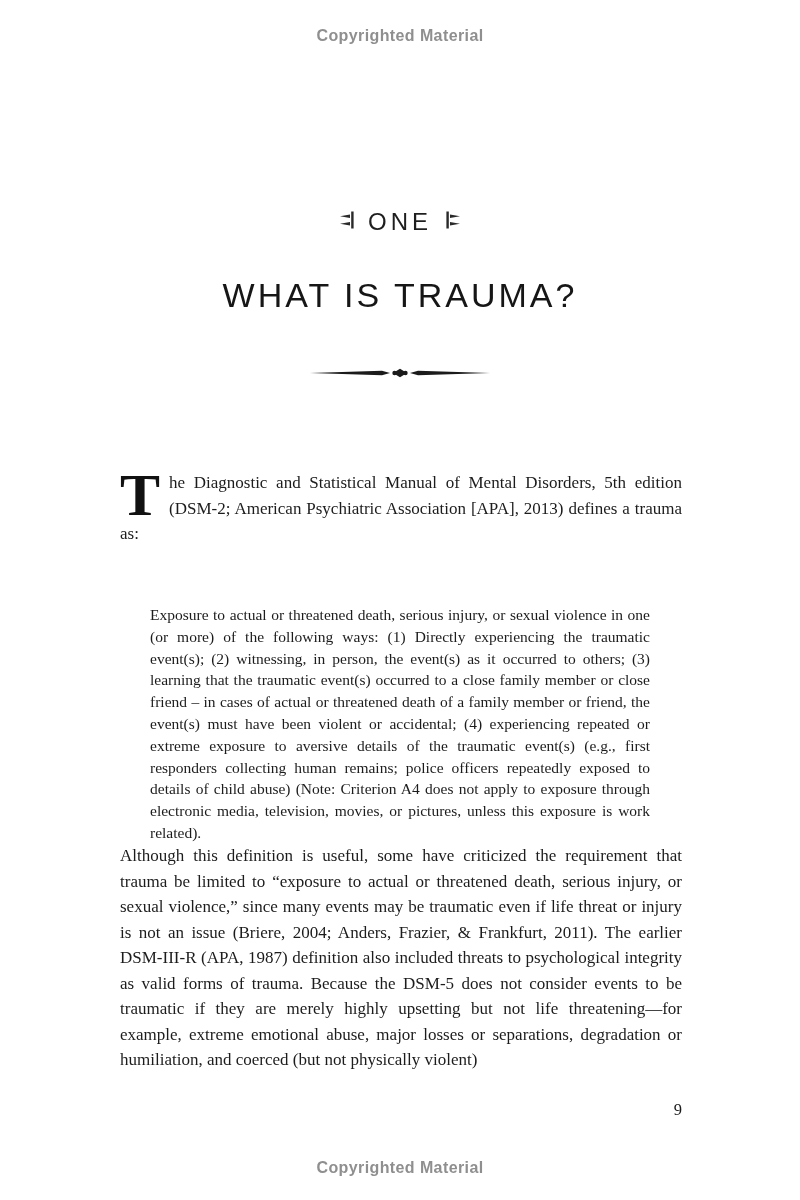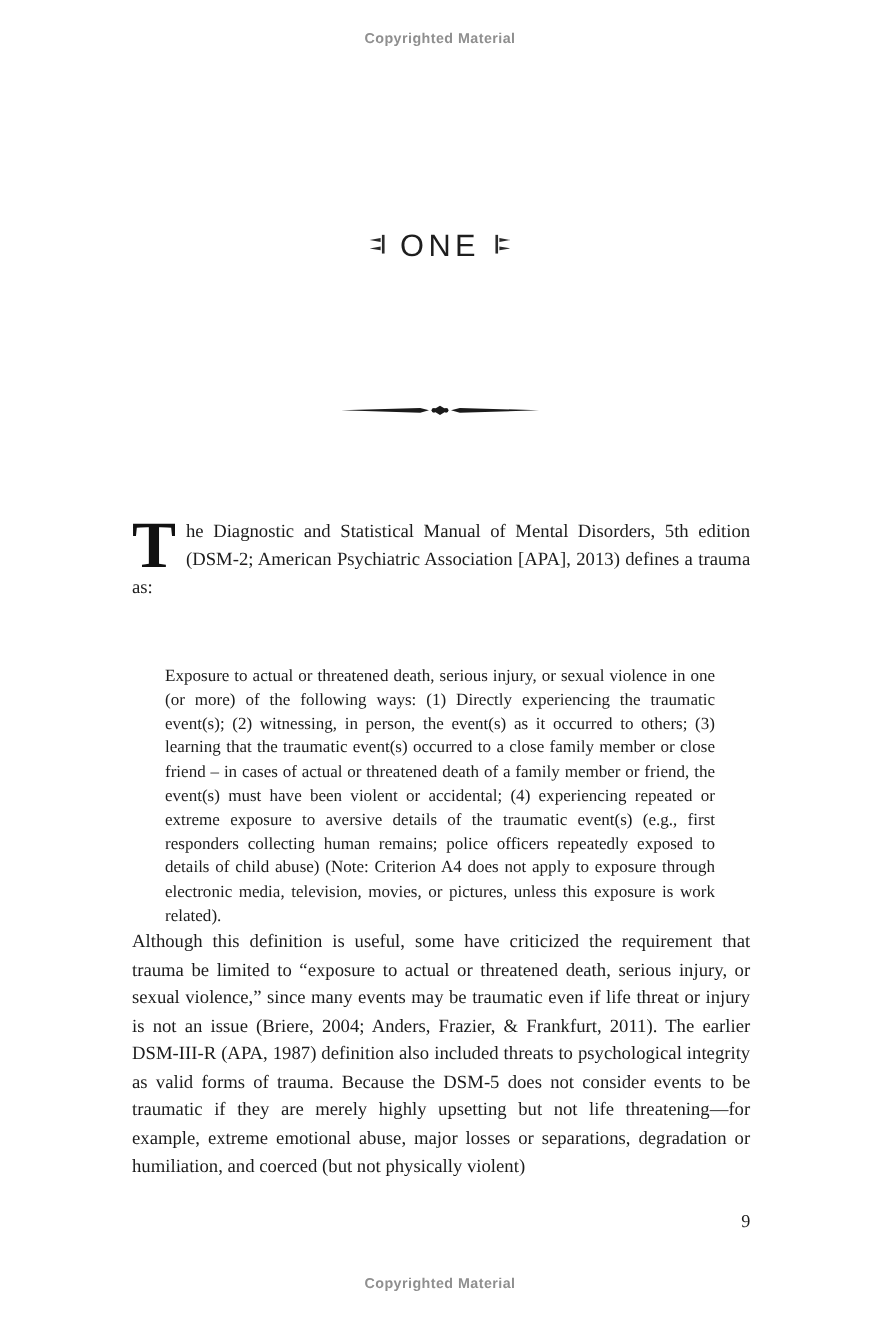--- a/index.html
+++ b/index.html
@@ -10,37 +10,37 @@
     background: #ffffff;
     font-family: "Liberation Serif", serif;
     color: #1c1c1c;
     overflow: hidden;
   }
   .center-abs { position:absolute; left:0; right:0; text-align:center; }
 
   .watermark {
     font-family: "Liberation Sans", sans-serif;
     font-weight: bold;
-    font-size: 13px;
+    font-size: 16px;
     letter-spacing: 0.4px;
     color: #8f8f8f;
   }
   .watermark-top { top: 27px; }
   .watermark-bottom { top: 1159px; }
 
   .chapter-row {
     top: 208px;
     display: flex;
     justify-content: center;
     align-items: center;
     gap: 13px;
   }
   .chapter-label {
     font-family: "Liberation Sans", sans-serif;
-    font-size: 28px;
+    font-size: 24px;
     font-weight: 400;
     letter-spacing: 4px;
     color: #1e1e1e;
   }
   .ornament { display:inline-block; }
 
   .page-title {
     top: 276px;
     font-family: "Liberation Sans", sans-serif;
     font-size: 34px;
@@ -107,20 +107,21 @@
     <span class="chapter-label">ONE</span>
     <span class="ornament">
       <svg width="16" height="22" viewBox="0 0 16 22">
         <rect x="1.4" y="2.5" width="2.4" height="17" fill="#2a2a2a"></rect>
         <polygon points="15,7.2 5,5.4 5,9.0" fill="#2a2a2a"></polygon>
         <polygon points="15,14.8 5,13.0 5,16.6" fill="#2a2a2a"></polygon>
       </svg>
     </span>
   </div>
 
+  <div class="center-abs page-title">WHAT IS TRAUMA?</div>
 
   <div class="center-abs divider-wrap">
     <svg width="180" height="18" viewBox="0 0 180 18">
       <polygon points="0,9 72,6.8 80,9 72,11.2" fill="#1b1b1b"></polygon>
       <polygon points="180,9 108,6.8 100,9 108,11.2" fill="#1b1b1b"></polygon>
       <circle cx="84.5" cy="9" r="2.2" fill="#1b1b1b"></circle>
       <circle cx="95.5" cy="9" r="2.2" fill="#1b1b1b"></circle>
       <polygon points="83,9 90,4.8 97,9 90,13.2" fill="#1b1b1b"></polygon>
     </svg>
   </div>

